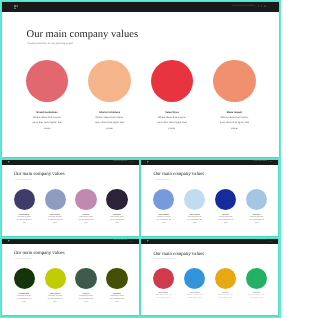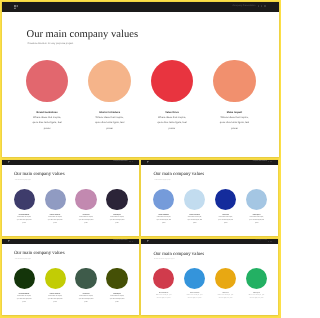--- a/index.html
+++ b/index.html
@@ -1,20 +1,20 @@
 <!DOCTYPE html>
 <html><head>
 <meta charset="utf-8">
 <style>
   html,body{margin:0;padding:0;}
   body{width:281px;height:318px;background:#ffffff;overflow:hidden;
        font-family:"Liberation Sans",sans-serif;
        -webkit-font-smoothing:antialiased;
        text-rendering:geometricPrecision;}
-  .page{position:relative;width:281px;height:318px;background:#fde047;}
+  .page{position:relative;width:281px;height:318px;background:#5eead4;}
 
   .slide{position:absolute;background:#ffffff;overflow:hidden;opacity:0.999;
          box-shadow:0 0 0 0.4px rgba(0,0,0,0.10), 0 0.6px 2px rgba(0,0,0,0.07);}
   .bar{position:absolute;left:0;top:0;width:100%;background:#1b1a1a;}
   .logo{position:absolute;}
   .navwrap{position:absolute;display:flex;align-items:center;}
   .navtext{color:#9b9b9b;white-space:nowrap;letter-spacing:0.02em;}
   .navdots{display:flex;align-items:center;}
   .navdots span{display:block;background:#3f3f3f;border-radius:50%;}
   .title{position:absolute;font-family:"Liberation Serif",serif;color:#262626;white-space:nowrap;}

